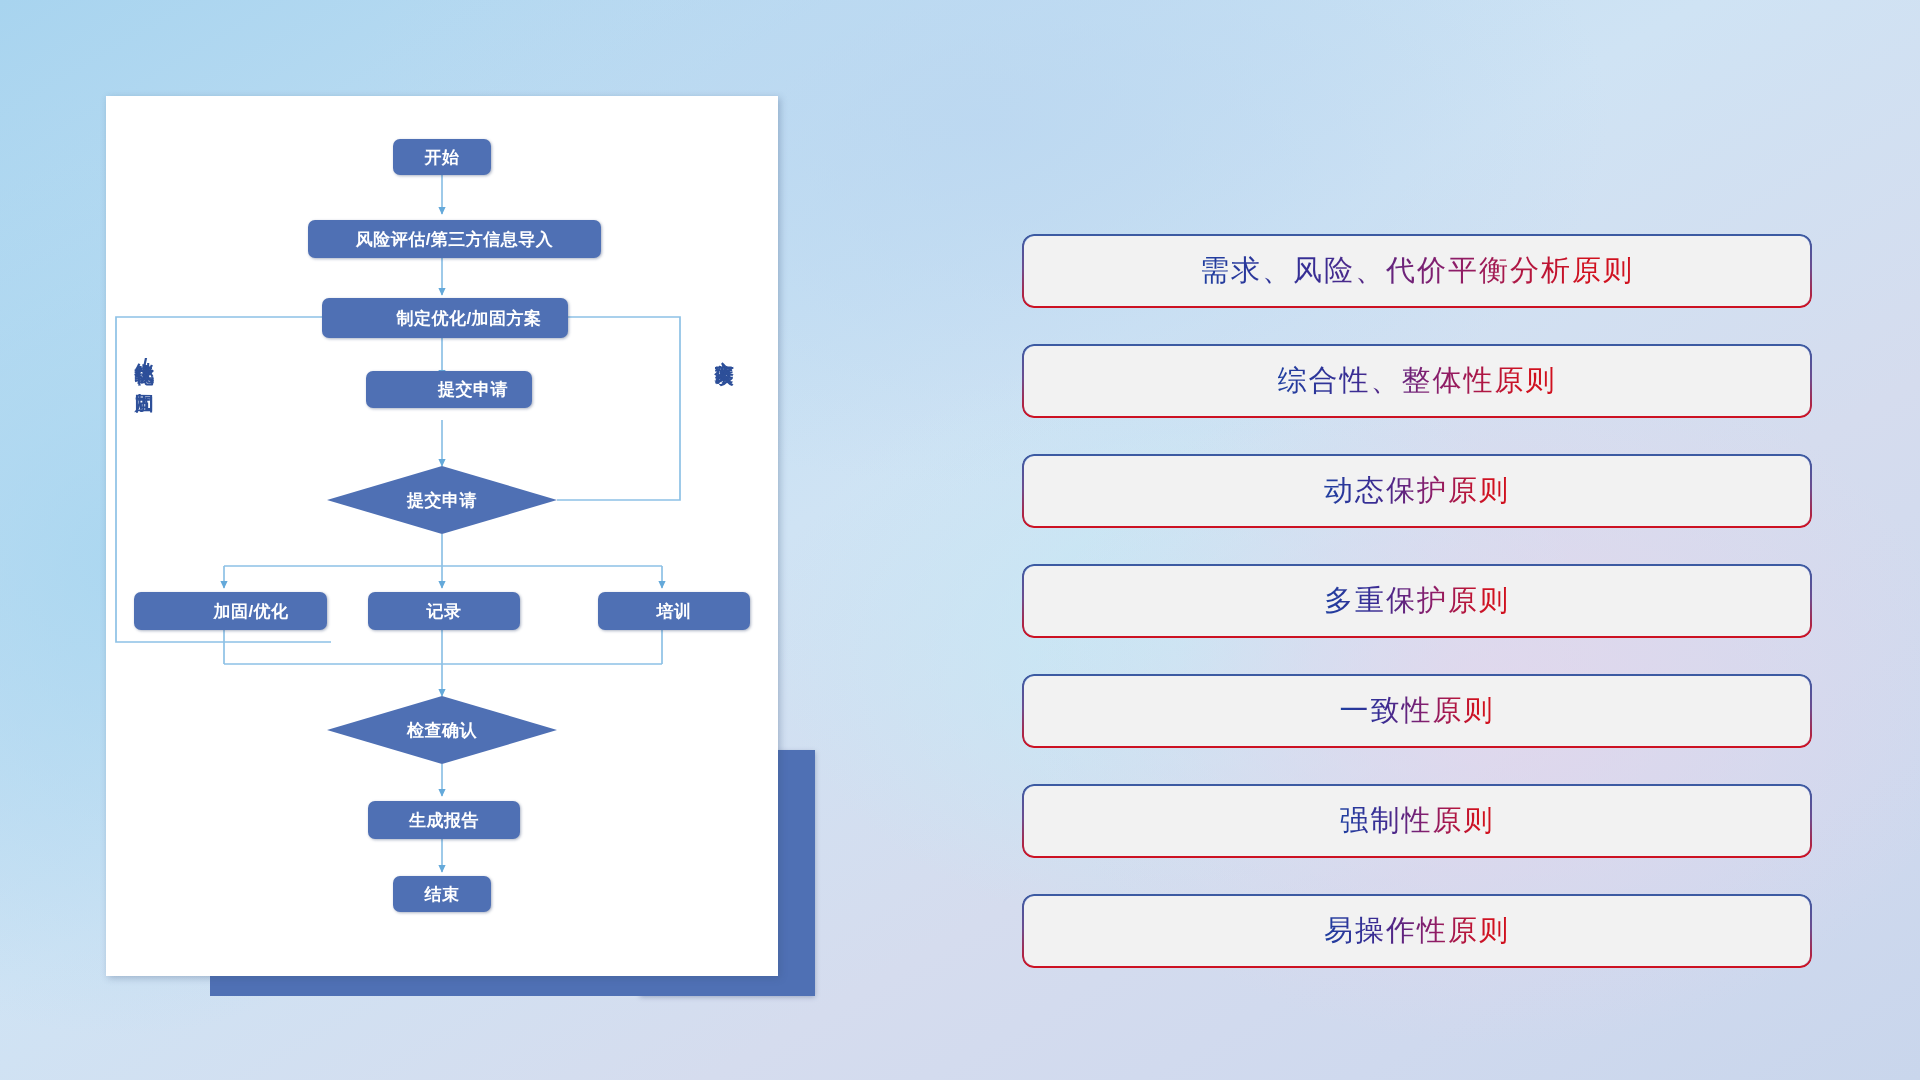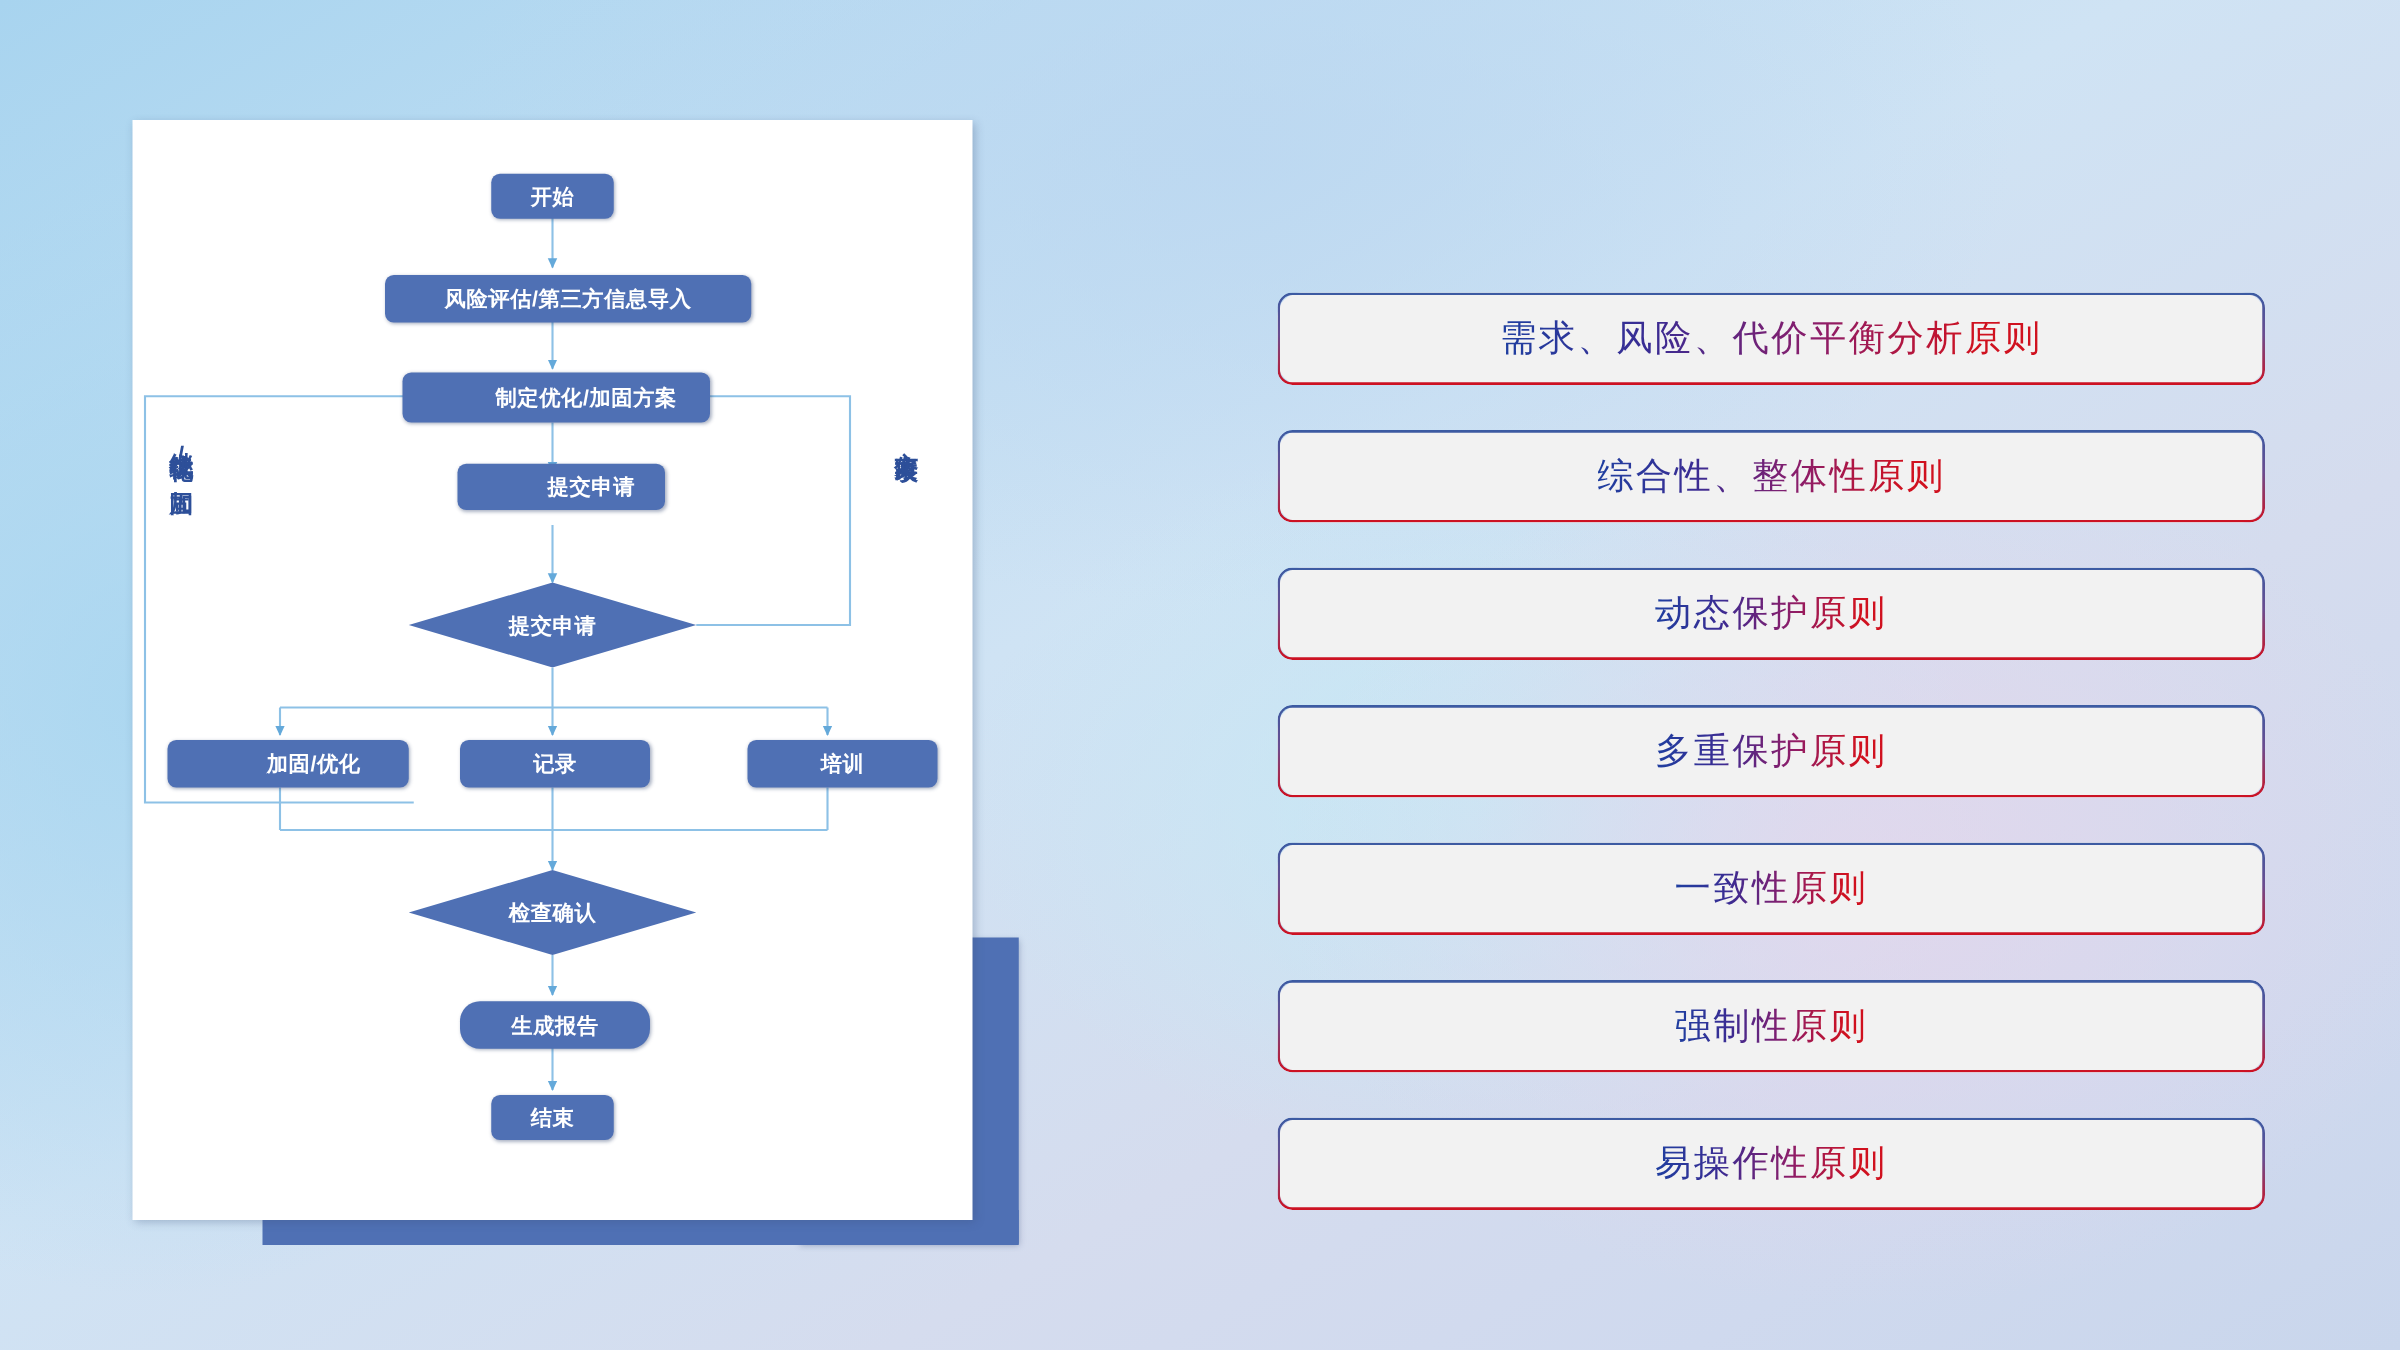--- a/index.html
+++ b/index.html
@@ -241,21 +241,21 @@
       <span>培训</span>
     </div>
 
     <div class="diamond-wrap" style="left:221px; top:600px; width:230px; height:68px;">
       <svg width="230" height="68" viewBox="0 0 230 68">
         <polygon points="115,0 230,34 115,68 0,34" fill="#4f70b4"></polygon>
       </svg>
       <div class="dlabel">检查确认</div>
     </div>
 
-    <div class="node" style="left:262px; top:705px; width:152px; height:38px; font-size:17px;border-radius:16px;">
+    <div class="node" style="left:262px; top:705px; width:152px; height:38px; font-size:17px;">
       <span>生成报告</span>
     </div>
 
     <div class="node" style="left:287px; top:780px; width:98px; height:36px; font-size:17px;">
       <span>结束</span>
     </div>
 
     <div class="vlabel" style="left:28px; top:250px;">继续优化/加固</div>
 
     <div class="vlabel" style="left:608px; top:250px;">方案修改</div>

